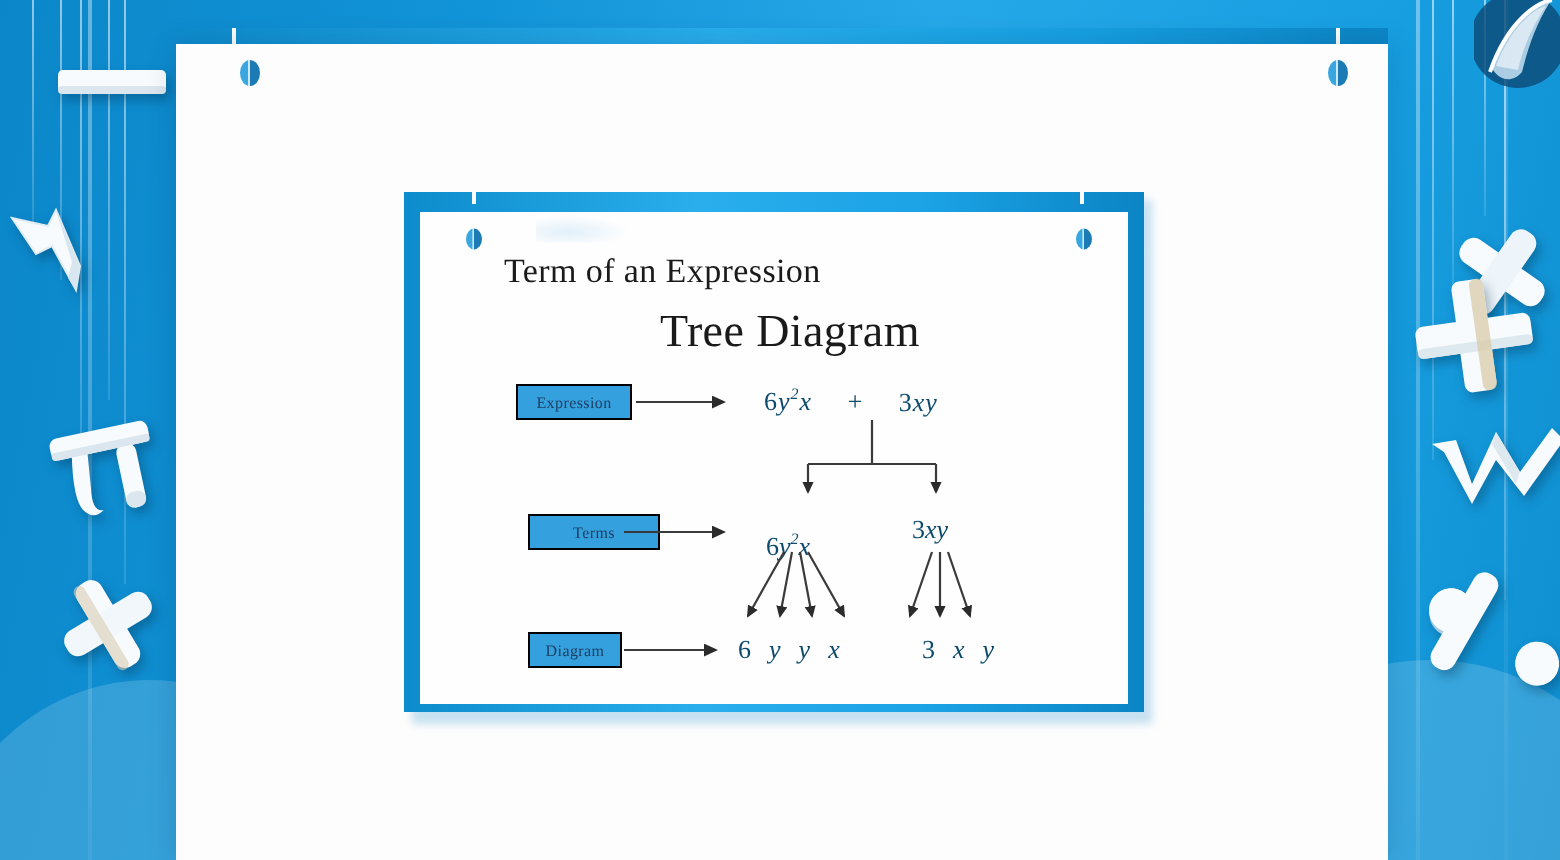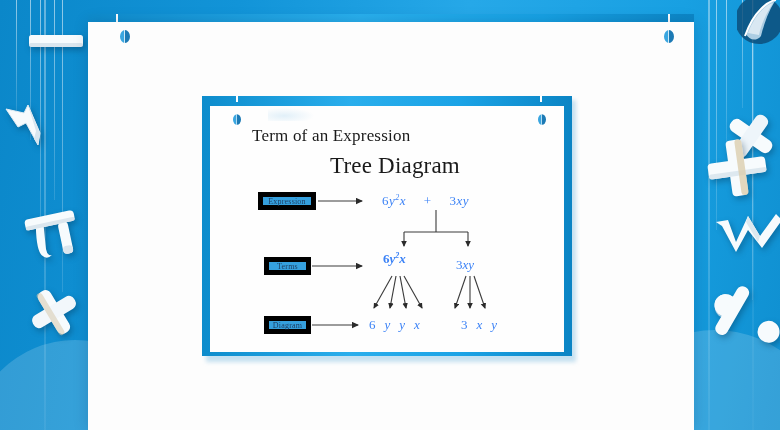--- a/index.html
+++ b/index.html
@@ -102,37 +102,37 @@
   }
   #slide-subtitle {
     position:absolute; left:330px; top:153px;
     font-size:23px; color:#1a1a1a; letter-spacing:.2px;
     white-space:nowrap;
   }
 
   
   .label-box {
     position:absolute; width:58px; height:18px;
-    background:#35a0de; border:5px solid #000000;
+    background:#35a0de; border:1px solid #000000;
     color:#1d3f63; font-size:8px; font-family:"Liberation Serif",serif;
     display:flex; align-items:center; justify-content:center;
     letter-spacing:.2px;
   }
   #label-expression { left:258px; top:192px; }
-  #label-terms      { left:264px; top:257px; width:47px; }
+  #label-terms      { left:264px; top:257px; width:66px; }
   #label-factors    { left:264px; top:316px; width:47px; }
 
   
-  .mathrow { position:absolute; font-size:13px; color:#3b82f6; white-space:nowrap; }
+  .mathrow { position:absolute; font-size:13px; color:#0c4a6e; white-space:nowrap; }
   .mathrow i { font-style:italic; }
   .mathrow sup { font-size:8px; font-style:italic; }
 
   #expr-row   { left:382px; top:193px; letter-spacing:.5px; }
   #expr-row .op { margin:0 14px; }
-  #term-left  { left:383px; top:251px;font-weight:bold; }
+  #term-left  { left:383px; top:265px; }
   #term-right { left:456px; top:257px; }
   #fact-left  { left:369px; top:317px; letter-spacing:1px; }
   #fact-right { left:461px; top:317px; letter-spacing:1px; }
   .fspace { display:inline-block; width:8px; }
 
   svg.ov { position:absolute; left:0; top:0; width:780px; height:430px; pointer-events:none; }
 </style>
 </head>
 <body>
 

